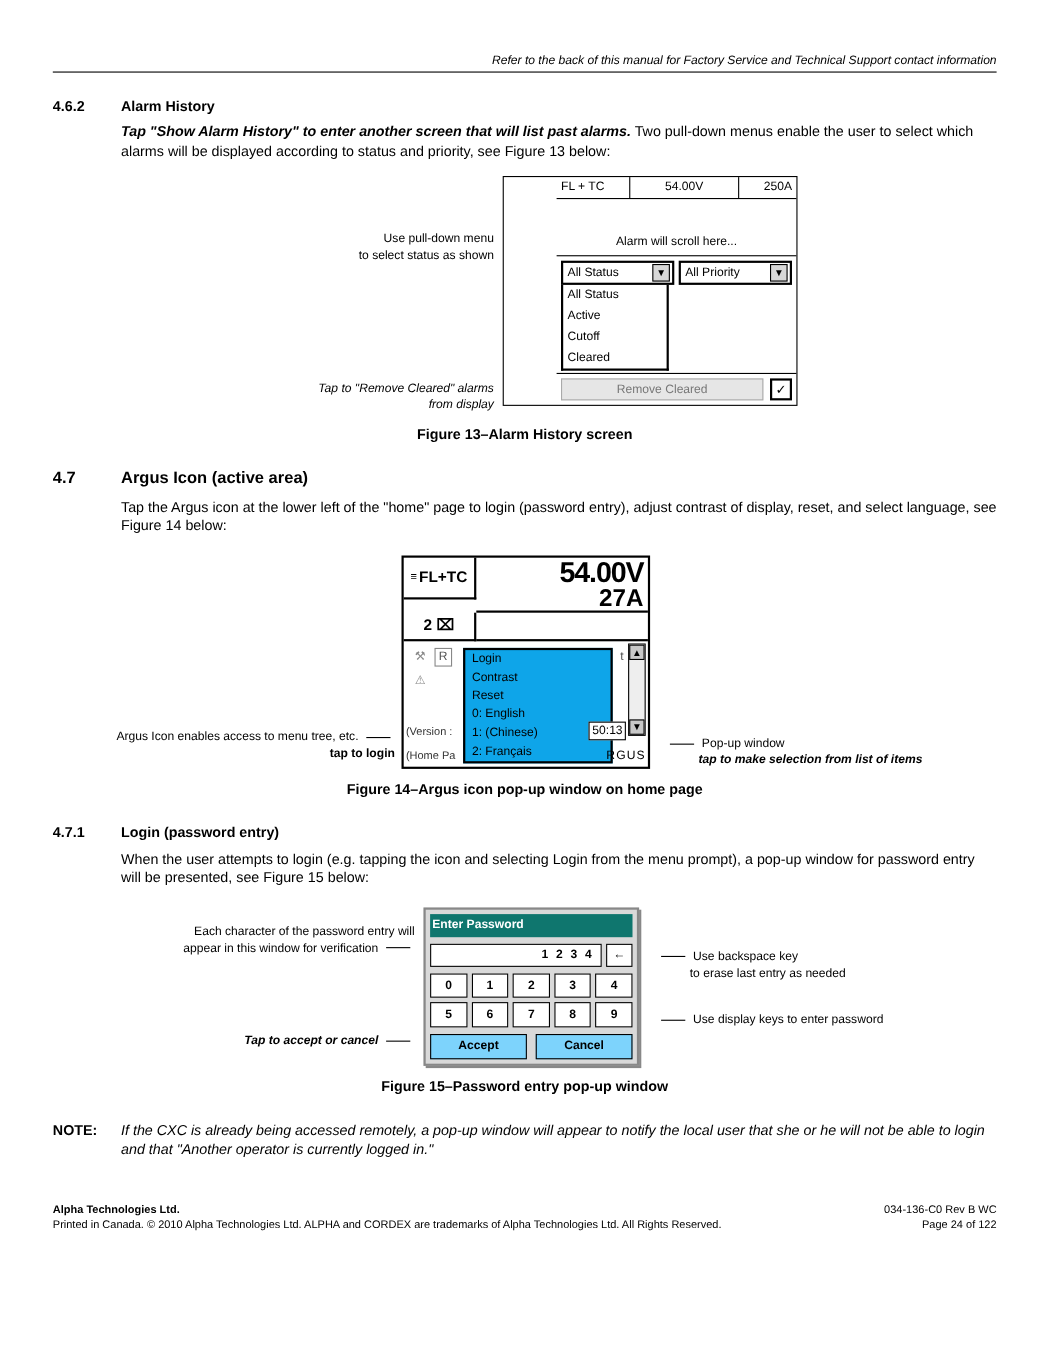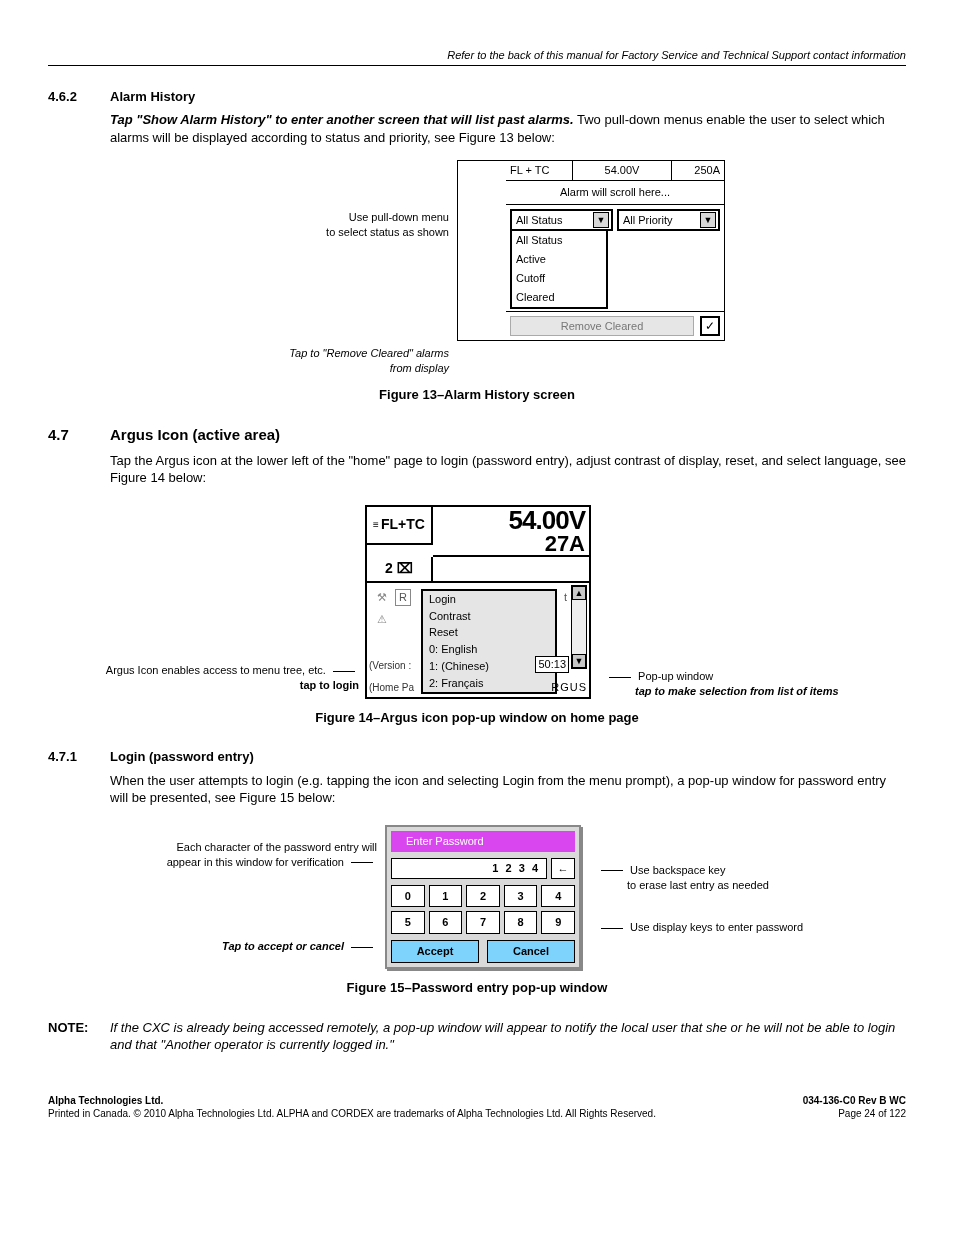--- a/index.html
+++ b/index.html
@@ -35,21 +35,21 @@
 
   
   .fig13-wrap { display: flex; justify-content: center; margin: 10px 0 6px 0; }
   .fig13 { display: flex; align-items: flex-start; }
   .fig13-left { width: 220px; font-size: 11px; text-align: right; padding-right: 8px; }
   .fig13-left .it { font-style: italic; }
   .fig13-screen { width: 218px; border: 1px solid #000; font-size: 11px; padding-left: 48px; }
   .fig13-top { display: flex; border-bottom: 1px solid #000; }
   .fig13-top span { padding: 2px 4px; }
   .fig13-top .cell { border-right: 1px solid #000; }
-  .fig13-scroll { padding: 4px 6px; border-bottom: 1px solid #000; text-align: center; }
+  .fig13-scroll { padding: 4px 6px; border-bottom: 1px solid #000; text-align: center; margin-top: 28px; }
   .fig13-drops { display: flex; padding: 4px 4px 0 4px; gap: 4px; }
   .combo { border: 2px solid #000; display: flex; align-items: center; justify-content: space-between; height: 18px; padding: 0 2px 0 4px; font-size: 11px; flex: 1; }
   .combo .arrow { border: 1px solid #000; width: 14px; height: 14px; display: flex; align-items: center; justify-content: center; font-size: 9px; background: #d8d8d8; }
   .fig13-list { margin: 0 4px 2px 4px; border: 2px solid #000; border-top: none; width: 94px; }
   .fig13-list div { padding: 2px 4px; font-size: 11px; }
   .fig13-bottom { display: flex; align-items: center; padding: 4px; border-top: 1px solid #000; }
   .fig13-bottom .btn { flex: 1; text-align: center; color: #777; border: 1px solid #aaa; background: #e6e6e6; padding: 2px 0; margin-right: 6px; }
   .fig13-bottom .chk { width: 16px; height: 16px; border: 2px solid #000; display: flex; align-items: center; justify-content: center; font-size: 12px; }
 
   
@@ -64,37 +64,37 @@
   .fig14-mode { width: 64px; border-right: 2px solid #000; border-bottom: 2px solid #000; display: flex; align-items: center; justify-content: center; font-weight: bold; font-size: 14px; height: 36px; }
   .fig14-readout { flex: 1; text-align: right; padding: 0 4px; border-bottom: 2px solid #000; }
   .fig14-readout .v { font-size: 26px; font-weight: 900; line-height: 1; letter-spacing: -1px; }
   .fig14-readout .a { font-size: 22px; font-weight: 900; line-height: 1; }
   .fig14-sub { display: flex; height: 26px; }
   .fig14-sub .l { width: 64px; display: flex; align-items: center; justify-content: center; font-weight: bold; font-size: 14px; border-right: 2px solid #000; border-bottom: 2px solid #000; }
   .fig14-sub .r { flex: 1; border-bottom: 2px solid #000; }
   .fig14-lower { position: relative; height: 114px; font-size: 11px; }
   .fig14-bg { position: absolute; inset: 0; padding: 2px 4px; color: #555; }
   .fig14-bg .icon-row { display:flex; gap:8px; align-items:center; margin:4px 0 0 6px;}
-  .fig14-popup { position: absolute; left: 54px; top: 6px; width: 132px; border: 2px solid #000; background: #e5e5e5; }
+  .fig14-popup { position: absolute; left: 54px; top: 6px; width: 132px; border: 2px solid #000; background: #0ea5e9; }
   .fig14-popup div { padding: 1px 6px; font-size: 11px; }
   .fig14-scroll { position: absolute; right: 2px; top: 2px; bottom: 28px; width: 14px; border: 1px solid #000; display: flex; flex-direction: column; justify-content: space-between; align-items: center; font-size: 9px; background:#eee;}
   .fig14-scroll span { background:#c8c8c8; border:1px solid #000; width:12px; text-align:center;}
   .fig14-time { position:absolute; right: 20px; bottom: 24px; font-size: 11px; border: 1px solid #000; padding: 0 2px; background:#fff;}
   .fig14-argus { position:absolute; right: 2px; bottom: 2px; font-size: 11px; letter-spacing: 1px;}
   .fig14-version { position:absolute; left:2px; bottom: 24px; font-size: 10px; color:#333;}
   .fig14-home { position:absolute; left:2px; bottom: 2px; font-size: 10px; color:#333;}
 
   
   .fig15-wrap { display: flex; justify-content: center; margin: 18px 0 6px 0; }
   .fig15 { display: flex; align-items: center; }
   .fig15-left { width: 260px; font-size: 11px; text-align: right; padding-right: 8px; }
   .fig15-left .it { font-style: italic; font-weight: bold; }
   .fig15-right { width: 240px; font-size: 11px; padding-left: 16px; }
   .fig15-screen { width: 184px; border: 2px solid #888; box-shadow: 2px 2px 0 #888; background: #d9d9d9; padding: 4px; font-size: 11px; }
-  .fig15-title { background: #d946ef; color: #fff; font-weight: normal; padding: 3px 15px; margin-bottom: 6px; font-size: 11px; }
+  .fig15-title { background: #0f766e; color: #fff; font-weight: bold; padding: 3px 2px; margin-bottom: 6px; font-size: 11px; }
   .fig15-entry-row { display: flex; gap: 4px; margin-bottom: 6px; }
   .fig15-entry { flex: 1; background: #fff; border: 1px solid #000; text-align: right; padding: 2px 6px; font-weight: bold; letter-spacing: 2px; }
   .fig15-back { width: 22px; background: #fff; border: 1px solid #000; display: flex; align-items: center; justify-content: center; font-weight: bold; }
   .fig15-keys { display: grid; grid-template-columns: repeat(5, 1fr); gap: 4px; margin-bottom: 6px; }
   .fig15-keys div { background: #fff; border: 1px solid #000; text-align: center; padding: 3px 0; font-weight: bold; }
   .fig15-btns { display: flex; gap: 8px; }
   .fig15-btns div { flex: 1; background: #7dd3fc; border: 1px solid #000; text-align: center; padding: 3px 0; font-weight: bold; }
 
   .leader { display:inline-block; border-top:1px solid #000; width:22px; vertical-align:middle; margin:0 4px;}
 </style>
@@ -268,16 +268,16 @@
   <div class="note-label">NOTE:</div>
   <div class="note-text">If the CXC is already being accessed remotely, a pop-up window will appear to notify the local user that she or he will not be able to login and that "Another operator is currently logged in."</div>
 </div>
 
 <div class="footer">
   <div class="left">
     <div style="font-weight:bold;">Alpha Technologies Ltd.</div>
     <div>Printed in Canada.  © 2010 Alpha Technologies Ltd.  ALPHA and CORDEX are trademarks of Alpha Technologies Ltd.  All Rights Reserved.</div>
   </div>
   <div class="right">
-    <div style="font-weight:bold;">034-136-C0  Rev B  WC</div>
+    <div style="font-weight:normal;">034-136-C0  Rev B  WC</div>
     <div>Page 24 of 122</div>
   </div>
 </div>
 
 </body></html>

